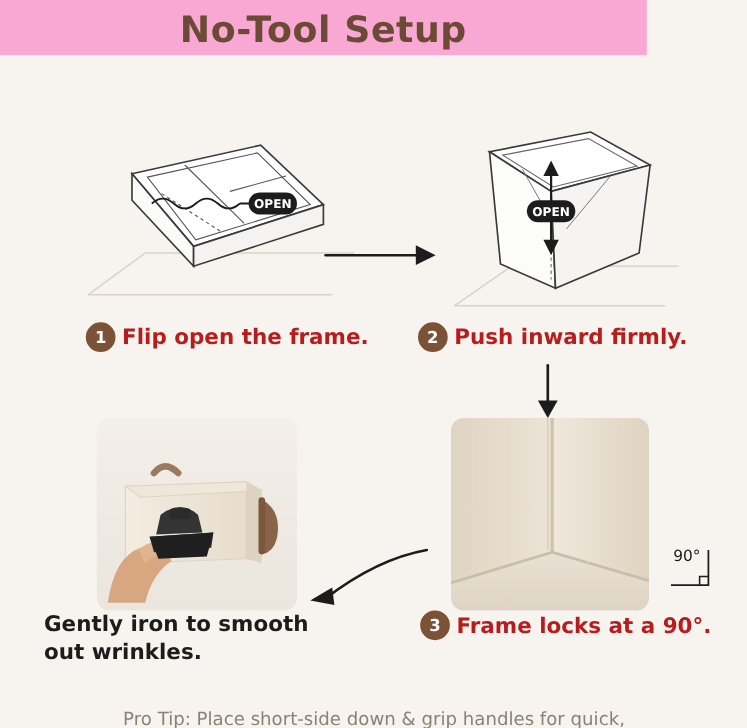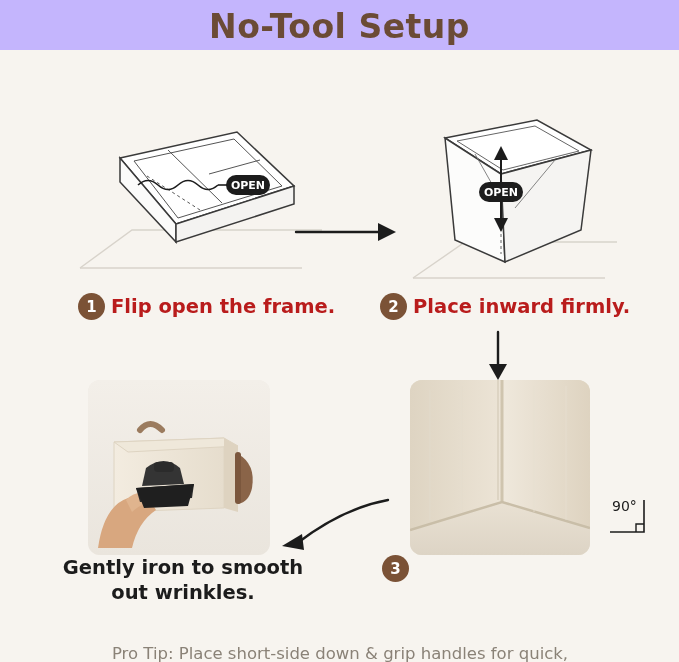--- a/index.html
+++ b/index.html
@@ -8,23 +8,23 @@
   }
   body {
     width: 679px;
     height: 662px;
     background: #f7f4ef;
     font-family: "DejaVu Sans", "Liberation Sans", sans-serif;
     overflow: hidden;
     position: relative;
   }
   .header {
-    width: 679px;
+    width: 588px;
     height: 50px;
-    background: #c4b5fd;
+    background: #f9a8d4;
     display: flex;
     align-items: center;
     justify-content: center;
     position: relative;
   }
   .header-title {
     font-family: "DejaVu Sans", "Liberation Sans", sans-serif;
     font-weight: bold;
     font-size: 33px;
     color: #6b4b35;
@@ -93,21 +93,21 @@
     width: 180px;
     height: 175px;
     background: #e9e2d6;
   }
 
   .caption-multiline {
     position: absolute;
     left: 40px;
     top: 506px;
     width: 286px;
-    text-align: center;
+    text-align: left;
     font-size: 19.5px;
     font-weight: bold;
     color: #1c1c1c;
     line-height: 1.28;
     font-family: "DejaVu Sans", "Liberation Sans", sans-serif;
   }
 
   .protip {
     position: absolute;
     left: 50px;
@@ -202,21 +202,21 @@
     </g>
   </svg>
 
   <div class="step-label" style="left:78px; top:243px;">
     <div class="badge">1</div>
     <div class="step-text">Flip open the frame.</div>
   </div>
 
   <div class="step-label" style="left:380px; top:243px;">
     <div class="badge">2</div>
-    <div class="step-text">Place inward firmly.</div>
+    <div class="step-text">Push inward firmly.</div>
   </div>
 
   <svg class="illus" style="left:478px; top:280px;" width="40" height="52" viewBox="0 0 40 52">
     <path d="M20 2 L20 36" fill="none" stroke="#1c1c1c" stroke-width="2.4" stroke-linecap="round"></path>
     <path d="M11 34 L20 50 L29 34 Z" fill="#1c1c1c"></path>
   </svg>
 
   <div class="photo" id="photo-iron">
     <svg width="182" height="175" viewBox="0 0 182 175">
       <defs>
@@ -297,20 +297,21 @@
   <div class="angle-box">
     <div class="angle-text">90°</div>
     <svg width="56" height="42" viewBox="0 0 56 42" style="position:absolute; left:0; top:0;">
       <path d="M44 2 L44 34 L10 34" fill="none" stroke="#1c1c1c" stroke-width="1.6"></path>
       <path d="M36 34 L36 26 L44 26" fill="none" stroke="#1c1c1c" stroke-width="1.4"></path>
     </svg>
   </div>
 
   <div class="step-label" style="left:382px; top:505px;">
     <div class="badge">3</div>
+    <div class="step-text">Frame locks at a 90°.</div>
   </div>
 
   <div class="caption-multiline">
     <div>Gently iron to smooth</div>
     <div>out wrinkles.</div>
   </div>
 
   <div class="protip">
     <div>Pro Tip: Place short-side down &amp; grip handles for quick,</div>
 

